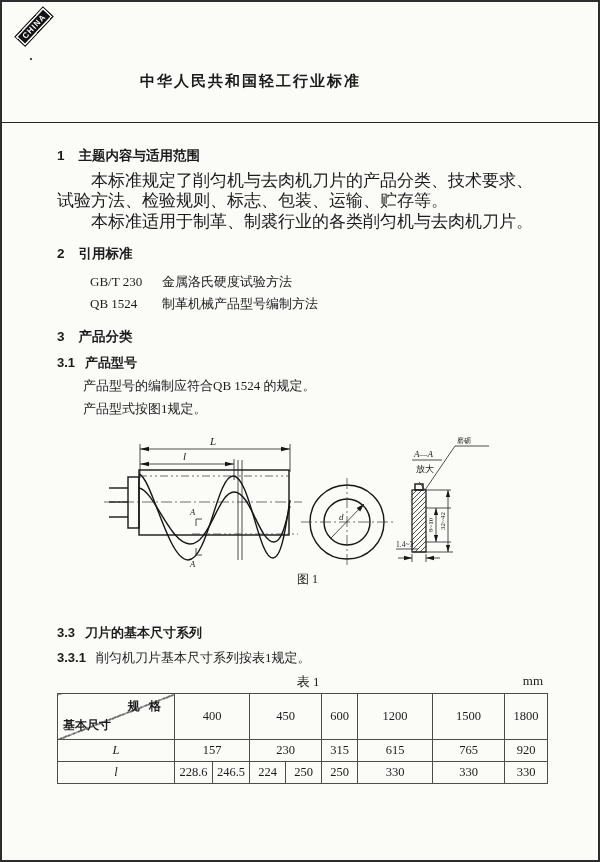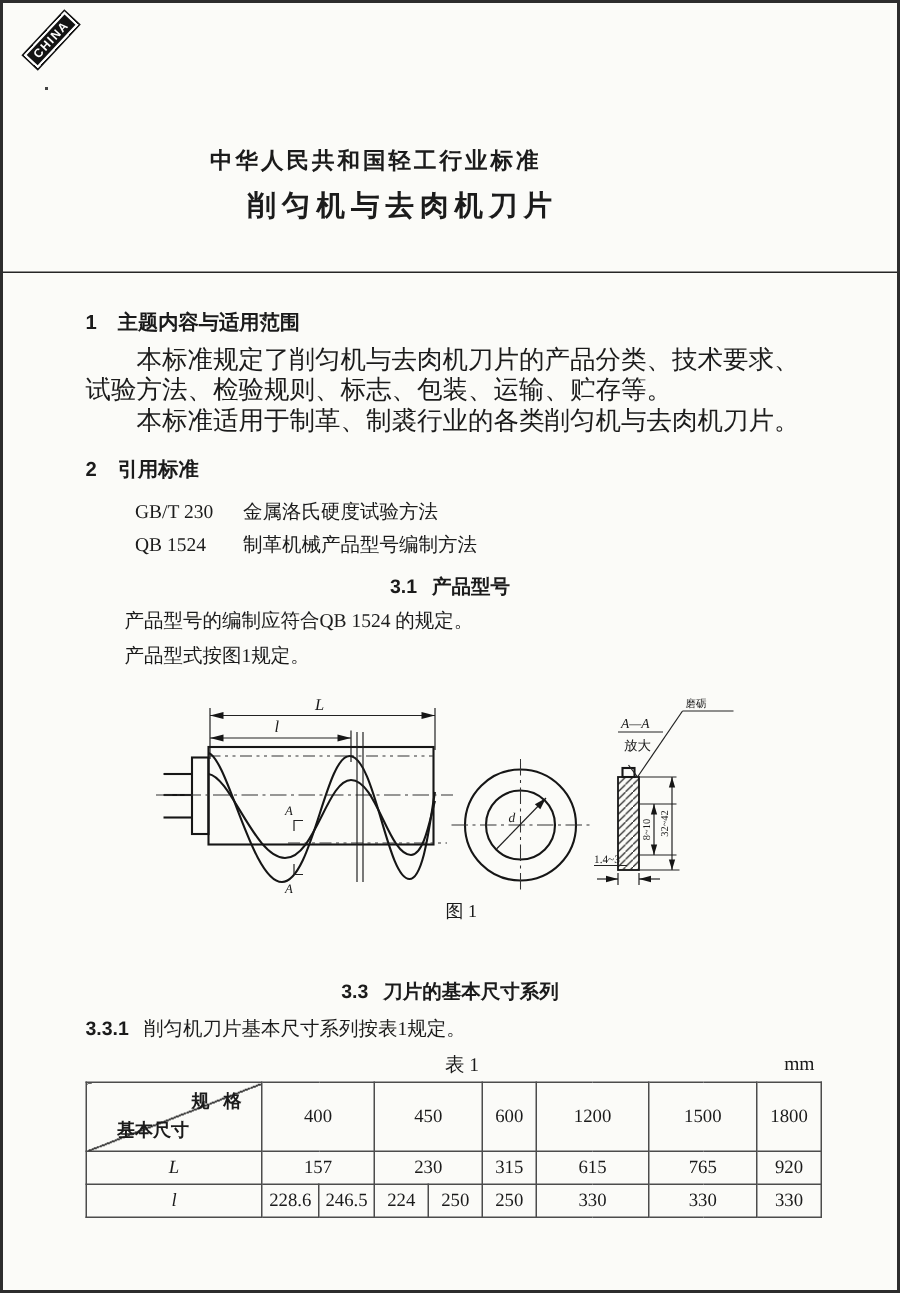--- a/index.html
+++ b/index.html
@@ -6,29 +6,29 @@
   body{width:600px;height:862px;position:relative;background:#e8e8e6;
        font-family:"Liberation Serif","DejaVu Serif",serif;color:#1b1b1b;}
   .page{position:absolute;inset:0;background:#fbfbf8;border:2px solid #2d2d2d;
         box-sizing:border-box;overflow:hidden;}
   
   .stamp{position:absolute;top:18px;left:12px;transform:rotate(-47deg);
          background:#141414;color:#fff;font:bold 8px "Liberation Sans",sans-serif;
          letter-spacing:1px;padding:2px 5px;box-shadow:inset 0 0 0 1.5px #fff,0 0 0 1px #141414;}
   .specdot{position:absolute;top:56px;left:28px;width:2px;height:2px;background:#444;}
   
-  .std-type{margin:96px 0 0 138px;font:bold 15px "Liberation Sans",sans-serif;letter-spacing:2px;}
+  .std-type{margin:70px 0 0 138px;font:bold 15px "Liberation Sans",sans-serif;letter-spacing:2px;}
   .std-num{text-align:right;margin:11px 130px 0 0;font:bold 14.5px "Liberation Serif",serif;letter-spacing:1px;}
   .doc-title{margin:7px 0 0 163px;font:bold 19px "Liberation Sans",sans-serif;letter-spacing:4px;}
   .rule1{border:none;border-top:1.5px solid #262626;margin:31px 0 0 0;}
   
   .content{padding:0 55px;margin-top:24px;}
   .h1{margin-top:13px;font:bold 13.5px "Liberation Sans",sans-serif;}
   .h1 .num{margin-right:14px;}
-  .h2{margin-top:8px;font:bold 13px "Liberation Sans",sans-serif;text-align:center;}
+  .h2{margin-top:8px;font:bold 13px "Liberation Sans",sans-serif;}
   .h2 .num{margin-right:10px;}
   p.body{margin:6px 0 0 0;font-size:17px;line-height:20px;text-indent:2em;}
   p.clause-body{margin:5px 0 0 26px;font-size:13px;line-height:18px;}
   .refs{margin:8px 0 0 33px;font-size:13px;line-height:22px;}
   .ref-code{display:inline-block;min-width:72px;}
   .c331{margin-top:7px;font-size:13px;}
   .c331 .num{font:bold 13px "Liberation Sans",sans-serif;margin-right:10px;}
   
   .fig{display:block;margin:2px 0 0 50px;}
   .fig text{font-family:"Liberation Serif","DejaVu Serif",serif;fill:#1b1b1b;}
@@ -42,51 +42,53 @@
   .tbl-caption{position:absolute;left:16px;right:0;text-align:center;}
   .tbl-unit{position:absolute;right:0;top:0;}
   table.t1{border-collapse:collapse;width:490px;margin-top:2px;table-layout:fixed;
            font-size:12.5px;}
   table.t1 td{border:1px solid #4c4c4c;text-align:center;padding:0;height:21px;}
   table.t1 tr.hdr td{height:45px;}
   table.t1{border:1.5px solid #303030;}
   td.corner{position:relative;
     background:linear-gradient(to bottom right,transparent calc(50% - 0.6px),#3a3a3a calc(50% - 0.6px),#3a3a3a calc(50% + 0.6px),transparent calc(50% + 0.6px));}
   .corner-top{position:absolute;top:4px;right:10px;font:bold 12px "Liberation Sans",sans-serif;letter-spacing:3px;}
-  .corner-bottom{position:absolute;bottom:5px;left:20px;font:bold 12px "Liberation Sans",sans-serif;}
+  .corner-bottom{position:absolute;bottom:5px;left:5px;font:bold 12px "Liberation Sans",sans-serif;}
   td.rowlab{font-style:italic;}
 </style>
 </head>
 <body>
 
 <div class="page">
 
   <div class="stamp">CHINA</div>
   <div class="specdot"></div>
 
   <div class="std-type">中华人民共和国轻工行业标准</div>
-  <div class="doc-title">削匀机与去肉机刀片</div>
   <hr class="rule1">
 
   <div class="content">
 
     <div class="h1">
       <span class="num">1</span><span>主题内容与适用范围</span>
     </div>
     <p class="body">本标准规定了削匀机与去肉机刀片的产品分类、技术要求、试验方法、检验规则、标志、包装、运输、贮存等。</p>
     <p class="body" style="margin-top:1px">本标准适用于制革、制裘行业的各类削匀机与去肉机刀片。</p>
 
     <div class="h1">
       <span class="num">2</span><span>引用标准</span>
     </div>
     <div class="refs">
       <div><span class="ref-code">GB/T 230</span><span>金属洛氏硬度试验方法</span></div>
       <div><span class="ref-code">QB 1524</span><span>制革机械产品型号编制方法</span></div>
     </div>
 
+    <div class="h1">
+      <span class="num">3</span><span>产品分类</span>
+    </div>
     <div class="h2">
       <span class="num">3.1</span><span>产品型号</span>
     </div>
     <p class="clause-body">产品型号的编制应符合QB 1524 的规定。</p>
     <p class="clause-body">产品型式按图1规定。</p>
   </div>
 
   <svg class="fig" width="500" height="180" viewBox="0 0 500 180">
     <defs>
       <pattern id="hatch" width="5" height="5" patternUnits="userSpaceOnUse">

